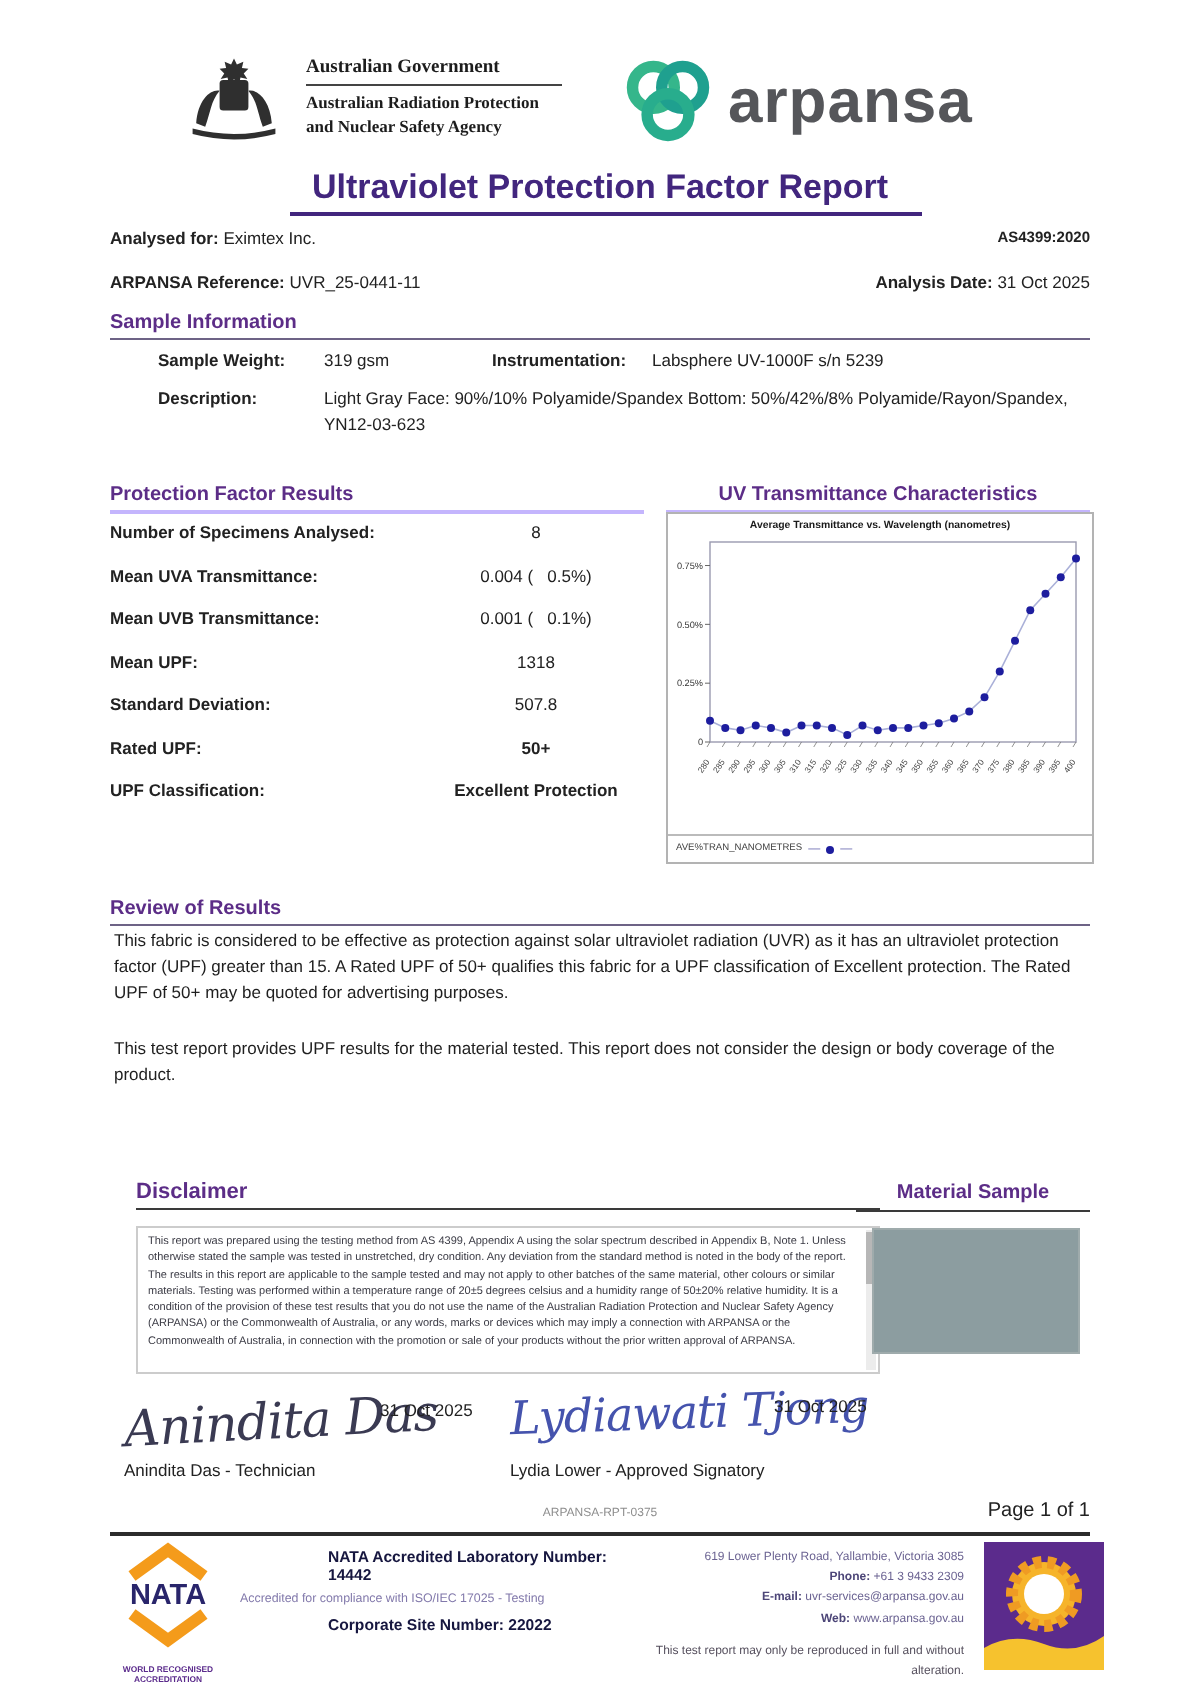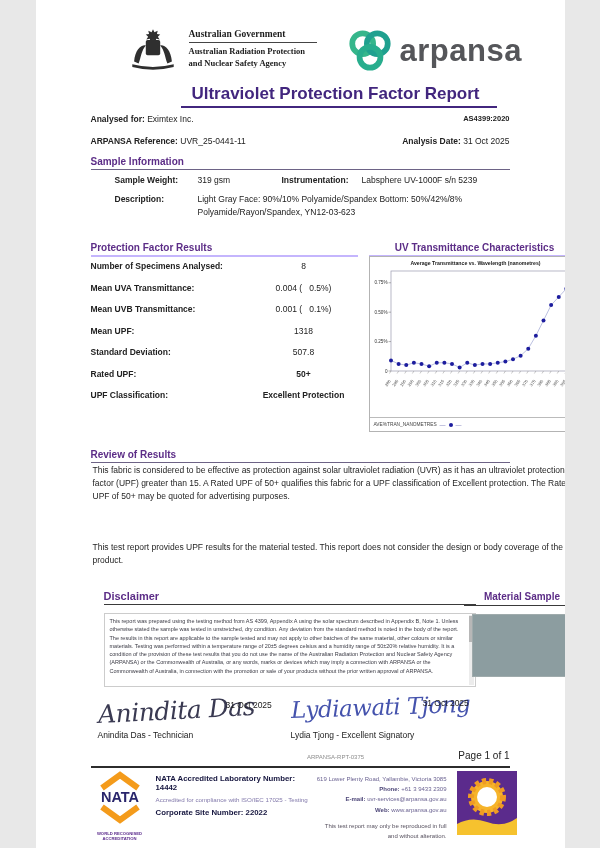--- a/index.html
+++ b/index.html
@@ -1,16 +1,16 @@
 <!DOCTYPE html>
 <html><head>
 <meta charset="utf-8">
 <style>
   html,body{margin:0;padding:0;background:#e8e8e8;}
-  .page{position:relative;width:529px;height:848px;background:#ffffff;margin:0 auto;
+  .page{position:relative;width:600px;height:848px;background:#ffffff;margin:0 auto;
         font-family:"Liberation Sans",sans-serif;color:#222;overflow:hidden;}
 
   
   .gov-block{position:absolute;left:90px;top:26px;display:flex;align-items:center;gap:9px;}
   .gov-text{width:132px;}
   .gov-title{font-family:"Liberation Serif",serif;font-weight:bold;font-size:9.5px;color:#1c1c1c;}
   .gov-divider{height:1px;background:#444;margin:3px 0 3px 0;width:128px;}
   .gov-agency{font-family:"Liberation Serif",serif;font-weight:bold;font-size:8.5px;line-height:1.3;color:#1c1c1c;}
   .arpansa-block{position:absolute;left:310px;top:27px;display:flex;align-items:center;gap:6px;}
   .arpansa-word{font-size:31px;font-weight:bold;color:#55565a;letter-spacing:0.5px;}
@@ -50,21 +50,21 @@
   .chart-title{font-size:5.2px;font-weight:bold;text-align:center;padding-top:3px;color:#1a1a1a;}
   #chart-svg{display:block;margin:1px auto 0 auto;}
   .chart-legend{position:absolute;bottom:0;left:0;right:0;height:13px;border-top:1px solid #bbb;
                 display:flex;align-items:center;gap:3px;padding-left:4px;font-size:4.8px;color:#444;}
   .legend-dash{color:#6a6ab0;font-size:6px;}
   .legend-dot{width:4px;height:4px;border-radius:50%;background:#1d1d9e;display:inline-block;}
 
   
   .sec-review{position:absolute;top:444px;left:55px;right:55px;}
   .review-p{position:absolute;left:57px;width:490px;font-size:8.5px;line-height:1.55;color:#1f1f1f;}
-  .rp1{top:464px;} .rp2{top:541px;}
+  .rp1{top:464px;} .rp2{top:518px;}
 
   
   .disc-head{position:absolute;top:590px;left:68px;width:372px;font-size:11px;font-weight:bold;color:#5c2d87;
              border-bottom:1.5px solid #3a3a3a;padding-bottom:2px;}
   .disc-box{position:absolute;top:613px;left:68px;width:372px;height:74px;border:1px solid #cccccc;
             padding:3px 11px 3px 5px;font-size:5.5px;line-height:1.5;color:#3a3a44;box-sizing:border-box;}
   .disc-scroll{position:absolute;top:1px;right:1px;bottom:1px;width:5px;background:#ececec;}
   .disc-thumb{width:5px;height:26px;background:#b7b7b7;margin-top:1px;}
 
   .mat-head{position:absolute;top:591px;left:428px;width:117px;text-align:center;font-size:10px;font-weight:bold;
@@ -82,21 +82,21 @@
 
   .doc-number{position:absolute;top:754px;left:0;width:600px;text-align:center;font-size:6px;color:#8d8d8d;}
   .page-number{position:absolute;top:750px;right:55px;font-size:10px;}
 
   
   .footer-rule{position:absolute;top:766px;left:55px;right:55px;height:2px;background:#2c2c2c;}
   .footer{position:absolute;top:771px;left:58px;right:48px;display:flex;align-items:flex-start;}
   .nata-logo{width:54px;text-align:center;}
   .nata-sub{font-size:4.2px;font-weight:bold;color:#5b2b8c;margin-top:2px;line-height:1.3;}
   .nata-text{margin-left:10px;width:212px;padding-top:3px;}
-  .nt1,.nt3{font-size:7.8px;font-weight:bold;color:#16163f;}
+  .nt1,.nt3{font-size:7.8px;font-weight:bold;color:#16163f;margin-left:44px;}
   .nt2{font-size:6.2px;color:#8279ab;margin:4px 0 5px 0;}
   .addr{margin-left:auto;text-align:right;font-size:6px;color:#6b6392;line-height:1.7;padding-top:3px;width:172px;}
   .addr .b{color:#4d4678;}
   .addr-note{margin-top:6px;color:#56505e;}
   .sun-logo{margin-left:10px;}
 </style>
 </head>
 <body>
 
 <div class="page">
@@ -314,21 +314,21 @@
   </div>
 
   <div class="mat-head">Material Sample</div>
   <div class="mat-swatch" style="background: rgb(140, 157, 160);"></div>
 
   <div class="sig sig1">Anindita Das</div>
   <div class="sig-date1">31 Oct 2025</div>
   <div class="sig-label1">Anindita Das - Technician</div>
   <div class="sig sig2">Lydiawati Tjong</div>
   <div class="sig-date2">31 Oct 2025</div>
-  <div class="sig-label2">Lydia Tjong - Excellent Signatory</div>
+  <div class="sig-label2">Lydia Lower - Approved Signatory</div>
 
   <div class="doc-number">ARPANSA-RPT-0375</div>
   <div class="page-number">Page 1 of 1</div>
 
   <div class="footer-rule"></div>
   <div class="footer">
     <div class="nata-logo">
       <svg width="52" height="54" viewBox="0 0 52 54">
         <path d="M8 17 L26 4 L44 17" stroke="#f49b1b" stroke-width="6" fill="none"></path>
         <text x="26" y="31" text-anchor="middle" font-size="14.5" font-weight="bold" fill="#29256b" font-family="Liberation Sans, sans-serif">NATA</text>

